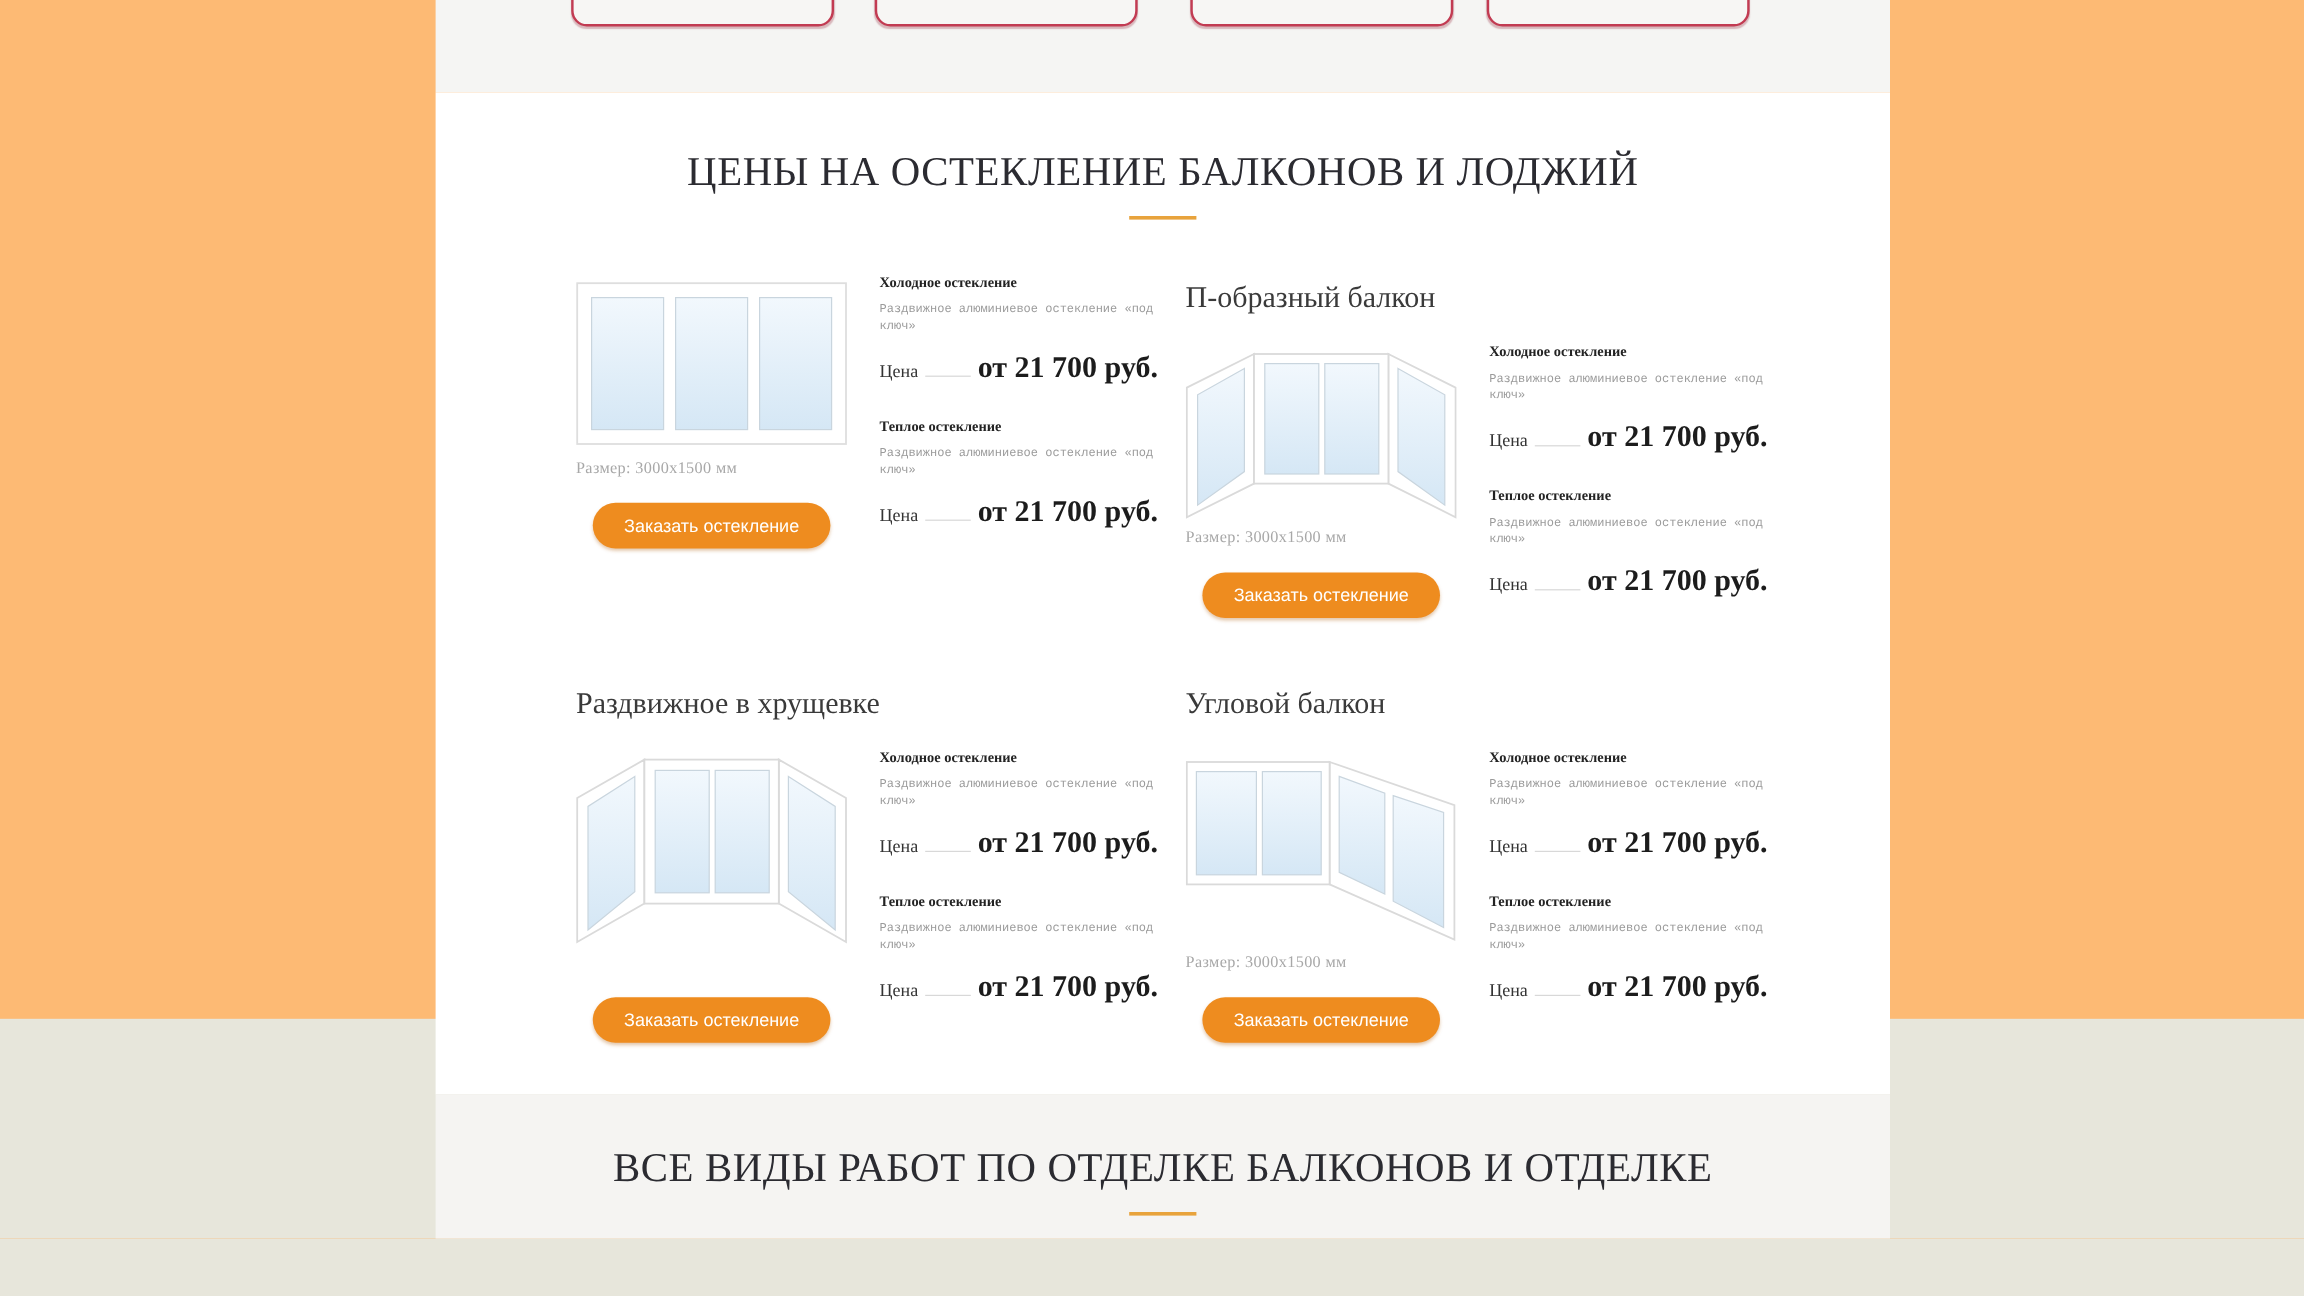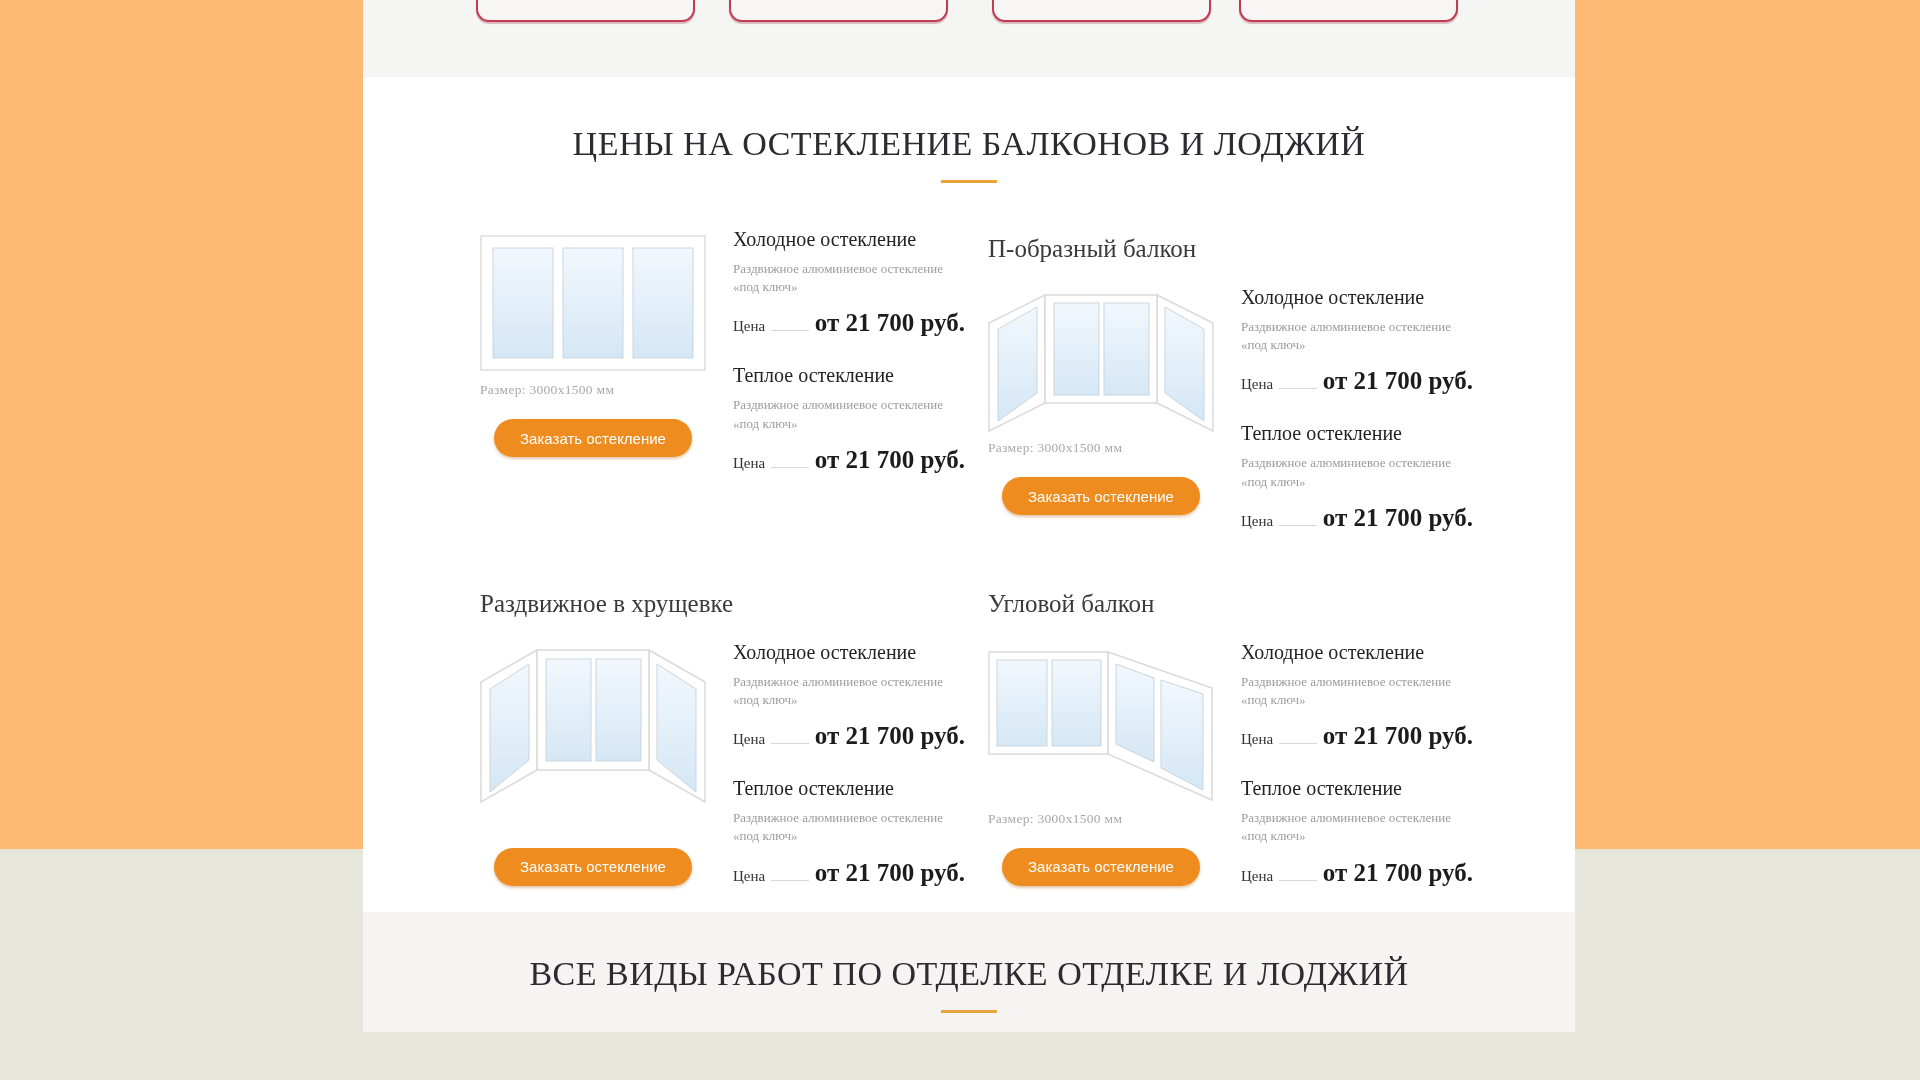--- a/index.html
+++ b/index.html
@@ -39,23 +39,23 @@
   .size-caption{
     text-align:left;font-size:13.5px;color:#A8A8A8;margin-top:7px;height:17px;
     letter-spacing:.3px;
   }
   .order-btn{
     display:block;margin:20px auto 0;width:198px;height:38px;border:none;border-radius:19px;
     background:#EE8C1F;color:#FFFFFF;font-family:"Liberation Sans",sans-serif;font-size:15px;
     cursor:pointer;box-shadow:0 2px 3px rgba(175,95,15,.35);
   }
   .card-right{margin-left:27px;margin-top:-7px;width:232px;}
-  .offer-title{font-size:20px;font-weight:400;color:#232323;margin:0;}
+  .offer-title{font-size:12px;font-weight:700;color:#232323;margin:0;}
   .offer-desc{
-    font-family:Liberation Serif, serif;font-size:13px;color:#9B9B9B;
+    font-family:Liberation Mono, monospace;font-size:10px;color:#9B9B9B;
     line-height:1.4;margin-top:9px;
   }
   .price-row{display:flex;align-items:baseline;margin-top:13px;}
   .price-label{font-size:15px;color:#333333;flex:0 0 auto;}
   .price-leader{flex:1 1 auto;border-bottom:1px solid #D8D8D8;margin:0 6px 4px 6px;min-width:20px;}
   .price-value{font-size:25px;font-weight:600;color:#1C1C1C;white-space:nowrap;flex:0 0 auto;}
   .offer + .offer{margin-top:27px;}
 
   
   .works{position:relative;background:#F5F4F2;flex:1 1 auto;}
@@ -259,21 +259,21 @@
                 </div>
               </div>
             </div>
           </div>
         </div>
 
       </div>
     </div>
 
     <div class="works">
-      <h2 class="sec-heading">ВСЕ ВИДЫ РАБОТ ПО ОТДЕЛКЕ ОТДЕЛКЕ И ЛОДЖИЙ</h2>
+      <h2 class="sec-heading">ВСЕ ВИДЫ РАБОТ ПО ОТДЕЛКЕ БАЛКОНОВ И ОТДЕЛКЕ</h2>
       <div class="sec-divider"></div>
       <div class="work-thumb thumb-1"></div>
       <div class="work-thumb thumb-2"></div>
       <div class="work-thumb thumb-3"></div>
     </div>
 
   </div>
 </div>
 
 </body></html>

